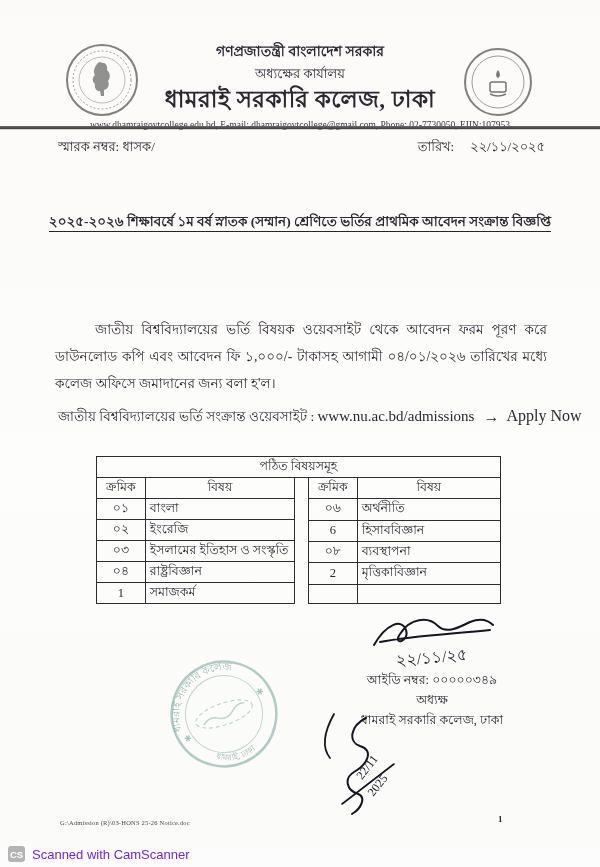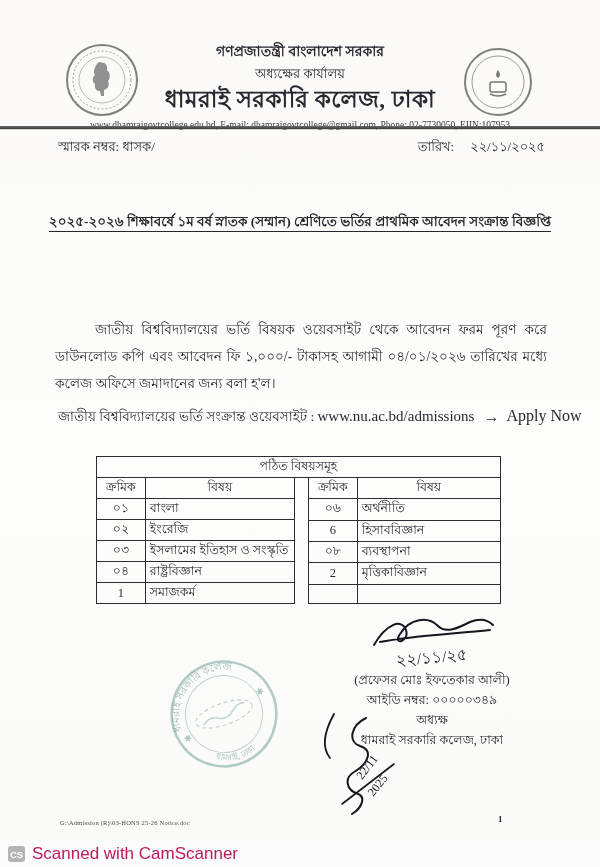--- a/index.html
+++ b/index.html
@@ -57,21 +57,21 @@
   .bottom-sig{left:308px;top:712px;width:120px;height:120px;}
   .bs-date{position:absolute;color:#17141f;font-size:12px;white-space:nowrap;}
   .bs-d1{left:46px;top:48px;transform:rotate(-52deg);}
   .bs-d2{left:58px;top:66px;transform:rotate(-52deg);}
   
   .footer-path{left:60px;top:819px;font-size:6.5px;color:#4a4a4a;letter-spacing:.2px;}
   .page-num{left:498px;top:814px;font-size:9px;font-weight:bold;}
   
   .cs-bar{left:0;right:0;bottom:0;height:26px;background:#fcfcfc;display:flex;align-items:center;padding-left:8px;box-sizing:border-box;font-family:"Liberation Sans","DejaVu Sans",sans-serif;}
   .cs-badge{width:17px;height:16px;background:#b4b4b4;color:#ffffff;border-radius:3px;font-size:9.5px;font-weight:bold;display:flex;align-items:center;justify-content:center;}
-  .cs-label{color:#be185d;font-size:17px;margin-left:7px;}
+  .cs-label{color:#6d28d9;font-size:13px;margin-left:7px;}
 </style>
 </head>
 <body>
 
 <div class="scan">
 
   <svg class="abs logo" style="left:64px;top:42px;" width="76" height="76" viewBox="0 0 76 76">
     <circle cx="38" cy="38" r="35" fill="none" stroke="#6b6b6b" stroke-width="2"></circle>
     <circle cx="38" cy="38" r="29" fill="none" stroke="#8a8a8a" stroke-width="1" stroke-dasharray="2 2"></circle>
     <path d="M33,22 C30,26 29,30 31,33 C28,35 28,40 31,42 C30,46 33,50 36,49 L37,54 L40,54 L40,48 C44,47 46,43 44,39 C47,36 46,30 43,28 C44,24 41,20 38,21 C37,19 34,20 33,22 Z" fill="#5f5f5f" opacity=".8"></path>
@@ -193,21 +193,20 @@
     <path d="M52,79 Q60,72 68,77 T84,75 T98,71" fill="none" stroke="#7fa9a2" stroke-width="1.4" opacity=".6" transform="rotate(14 75 75)"></path>
     <text x="27" y="79" font-size="9" fill="#7fa9a2" opacity=".8">✱</text>
     <text x="114" y="79" font-size="9" fill="#7fa9a2" opacity=".8">✱</text>
   </svg>
 
   <div class="abs sig-block">
     <svg class="sig-scribble" width="132" height="42" viewBox="0 0 132 42">
       <path d="M8,33 C20,12 36,6 40,18 C44,30 26,34 34,22 C44,6 62,4 72,14 C80,22 92,16 104,10 C114,6 122,8 127,13 M14,30 C45,24 85,22 124,18" fill="none" stroke="#17141f" stroke-width="2" stroke-linecap="round"></path>
     </svg>
     <div><span class="hand-date">২২/১১/২৫</span></div>
-    <div class="sig-line">(প্রফেসর মোঃ ইফতেকার আলী)</div>
     <div class="sig-line">আইডি নম্বর: ০০০০০৩৪৯</div>
     <div class="sig-line">অধ্যক্ষ</div>
     <div class="sig-line">ধামরাই সরকারি কলেজ, ঢাকা</div>
   </div>
 
   <div class="abs bottom-sig">
     <svg width="120" height="120" viewBox="0 0 120 120">
       <path d="M26,2 C16,20 14,36 22,46" fill="none" stroke="#17141f" stroke-width="1.8" stroke-linecap="round"></path>
       <path d="M58,6 C42,14 40,30 52,34 C66,38 60,52 46,60 C36,66 38,78 50,82 C58,85 54,96 44,102" fill="none" stroke="#17141f" stroke-width="2" stroke-linecap="round"></path>
       <path d="M34,92 L86,52" fill="none" stroke="#17141f" stroke-width="1.6" stroke-linecap="round"></path>

